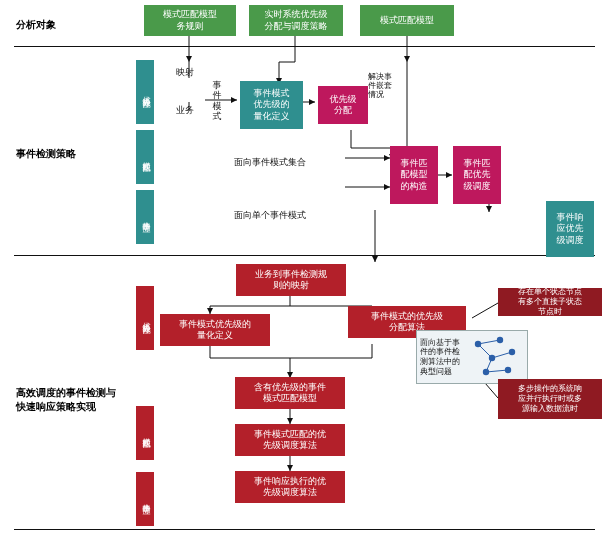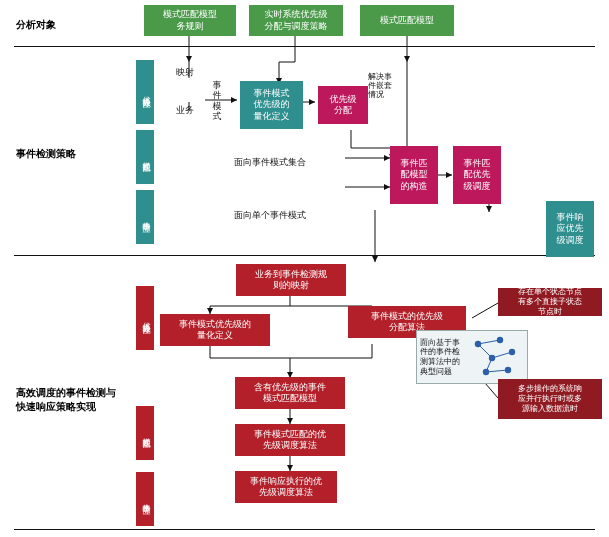--- a/index.html
+++ b/index.html
@@ -114,21 +114,21 @@
 <div class="box red" style="left:236px;top:264px;width:110px;height:32px;white-space:pre-line;">业务到事件检测规
 则的映射</div>
 <div class="box red" style="left:160px;top:314px;width:110px;height:32px;white-space:pre-line;">事件模式优先级的
 量化定义</div>
 <div class="box red" style="left:300px;top:306px;width:118px;height:32px;white-space:pre-line;margin-left:48px;">事件模式的优先级
 分配算法</div>
 <div class="box red" style="left:235px;top:377px;width:110px;height:32px;white-space:pre-line;">含有优先级的事件
 模式匹配模型</div>
 <div class="box red" style="left:235px;top:424px;width:110px;height:32px;white-space:pre-line;">事件模式匹配的优
 先级调度算法</div>
-<div class="box red" style="left:235px;top:471px;width:102px;height:32px;white-space:pre-line;">事件响应执行的优
+<div class="box red" style="left:235px;top:471px;width:110px;height:32px;white-space:pre-line;">事件响应执行的优
 先级调度算法</div>
 
 <div style="position:absolute;left:416px;top:330px;width:110px;height:52px;border:1px solid #9aa;background:#eef3f6;display:flex;align-items:center;">
   <div style="width:46px;font-size:8px;line-height:1.2;white-space:pre-line;padding-left:3px;color:#111;">面向基于事
 件的事件检
 测算法中的
 典型问题</div>
   <svg width="58" height="46" viewBox="0 0 58 46">
     <line x1="12" y1="10" x2="34" y2="6" stroke="#2b5fa8" stroke-width="1"></line>
     <line x1="12" y1="10" x2="26" y2="24" stroke="#2b5fa8" stroke-width="1"></line>

